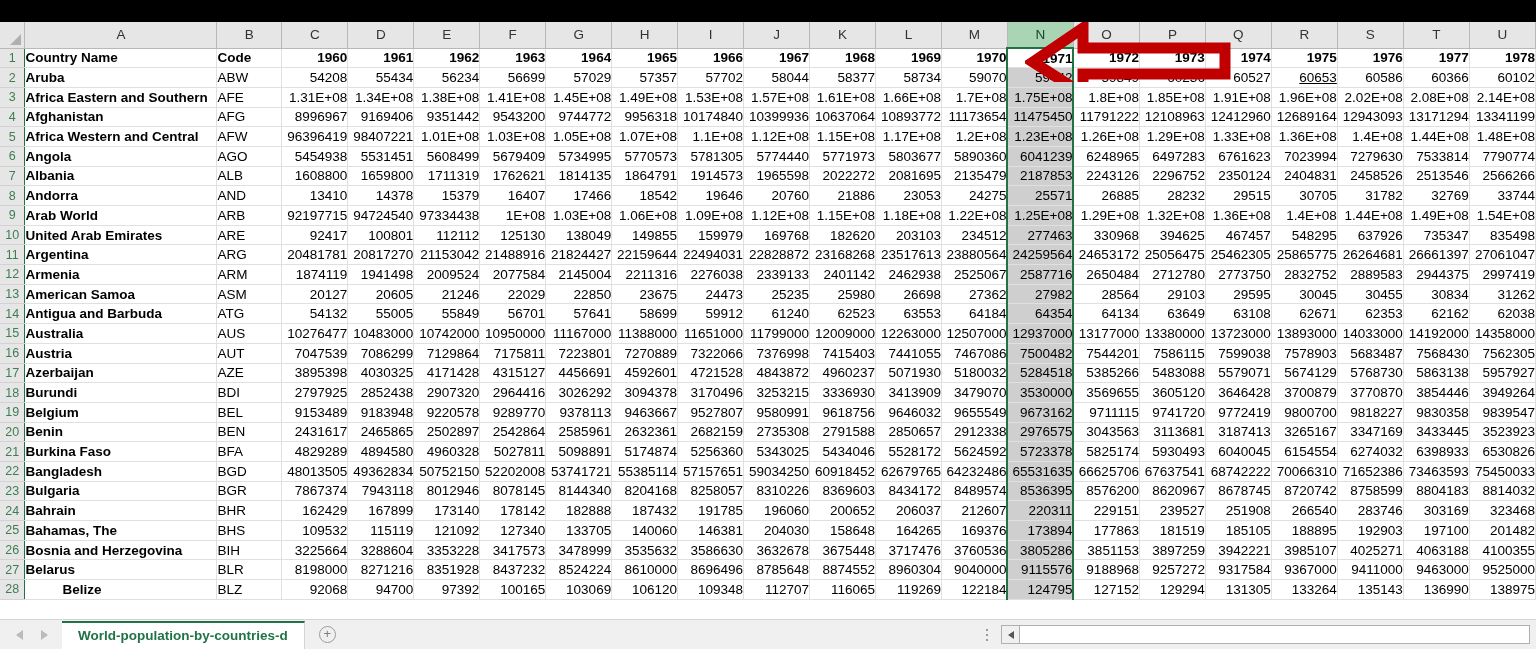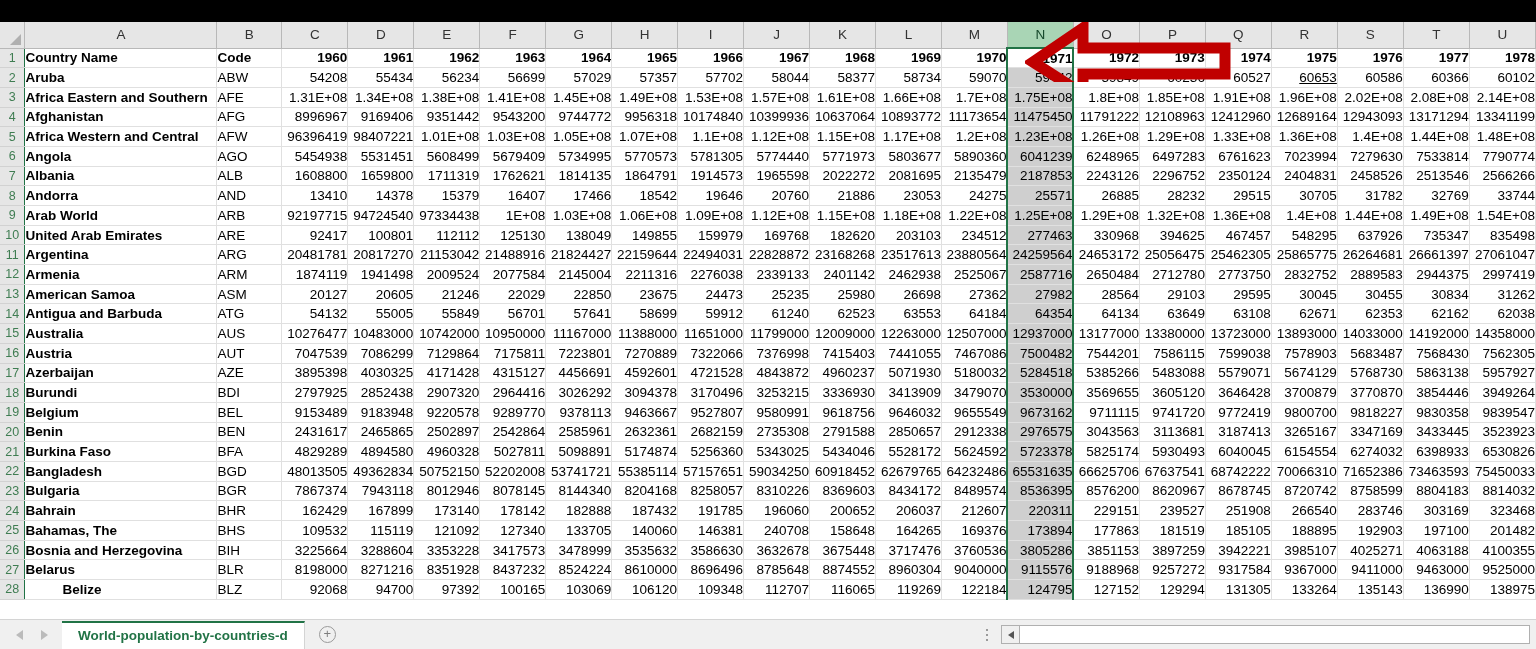--- a/index.html
+++ b/index.html
@@ -853,21 +853,21 @@
               <td class="rowhead">25</td>
               <td class="cell txt country" style="width: 192px;">Bahamas, The</td>
               <td class="cell txt" style="width: 65px;">BHS</td>
               <td class="cell num" style="width: 66px;">109532</td>
               <td class="cell num" style="width: 66px;">115119</td>
               <td class="cell num" style="width: 66px;">121092</td>
               <td class="cell num" style="width: 66px;">127340</td>
               <td class="cell num" style="width: 66px;">133705</td>
               <td class="cell num" style="width: 66px;">140060</td>
               <td class="cell num" style="width: 66px;">146381</td>
-              <td class="cell num" style="width: 66px;">240708</td>
+              <td class="cell num" style="width: 66px;">204030</td>
               <td class="cell num" style="width: 66px;">158648</td>
               <td class="cell num" style="width: 66px;">164265</td>
               <td class="cell num" style="width: 66px;">169376</td>
               <td class="cell num selcol" style="width: 66px;">173894</td>
               <td class="cell num" style="width: 66px;">177863</td>
               <td class="cell num" style="width: 66px; margin-top: 47px;">181519</td>
               <td class="cell num" style="width: 66px;">185105</td>
               <td class="cell num" style="width: 66px;">188895</td>
               <td class="cell num" style="width: 66px;">192903</td>
               <td class="cell num" style="width: 66px;">197100</td>

